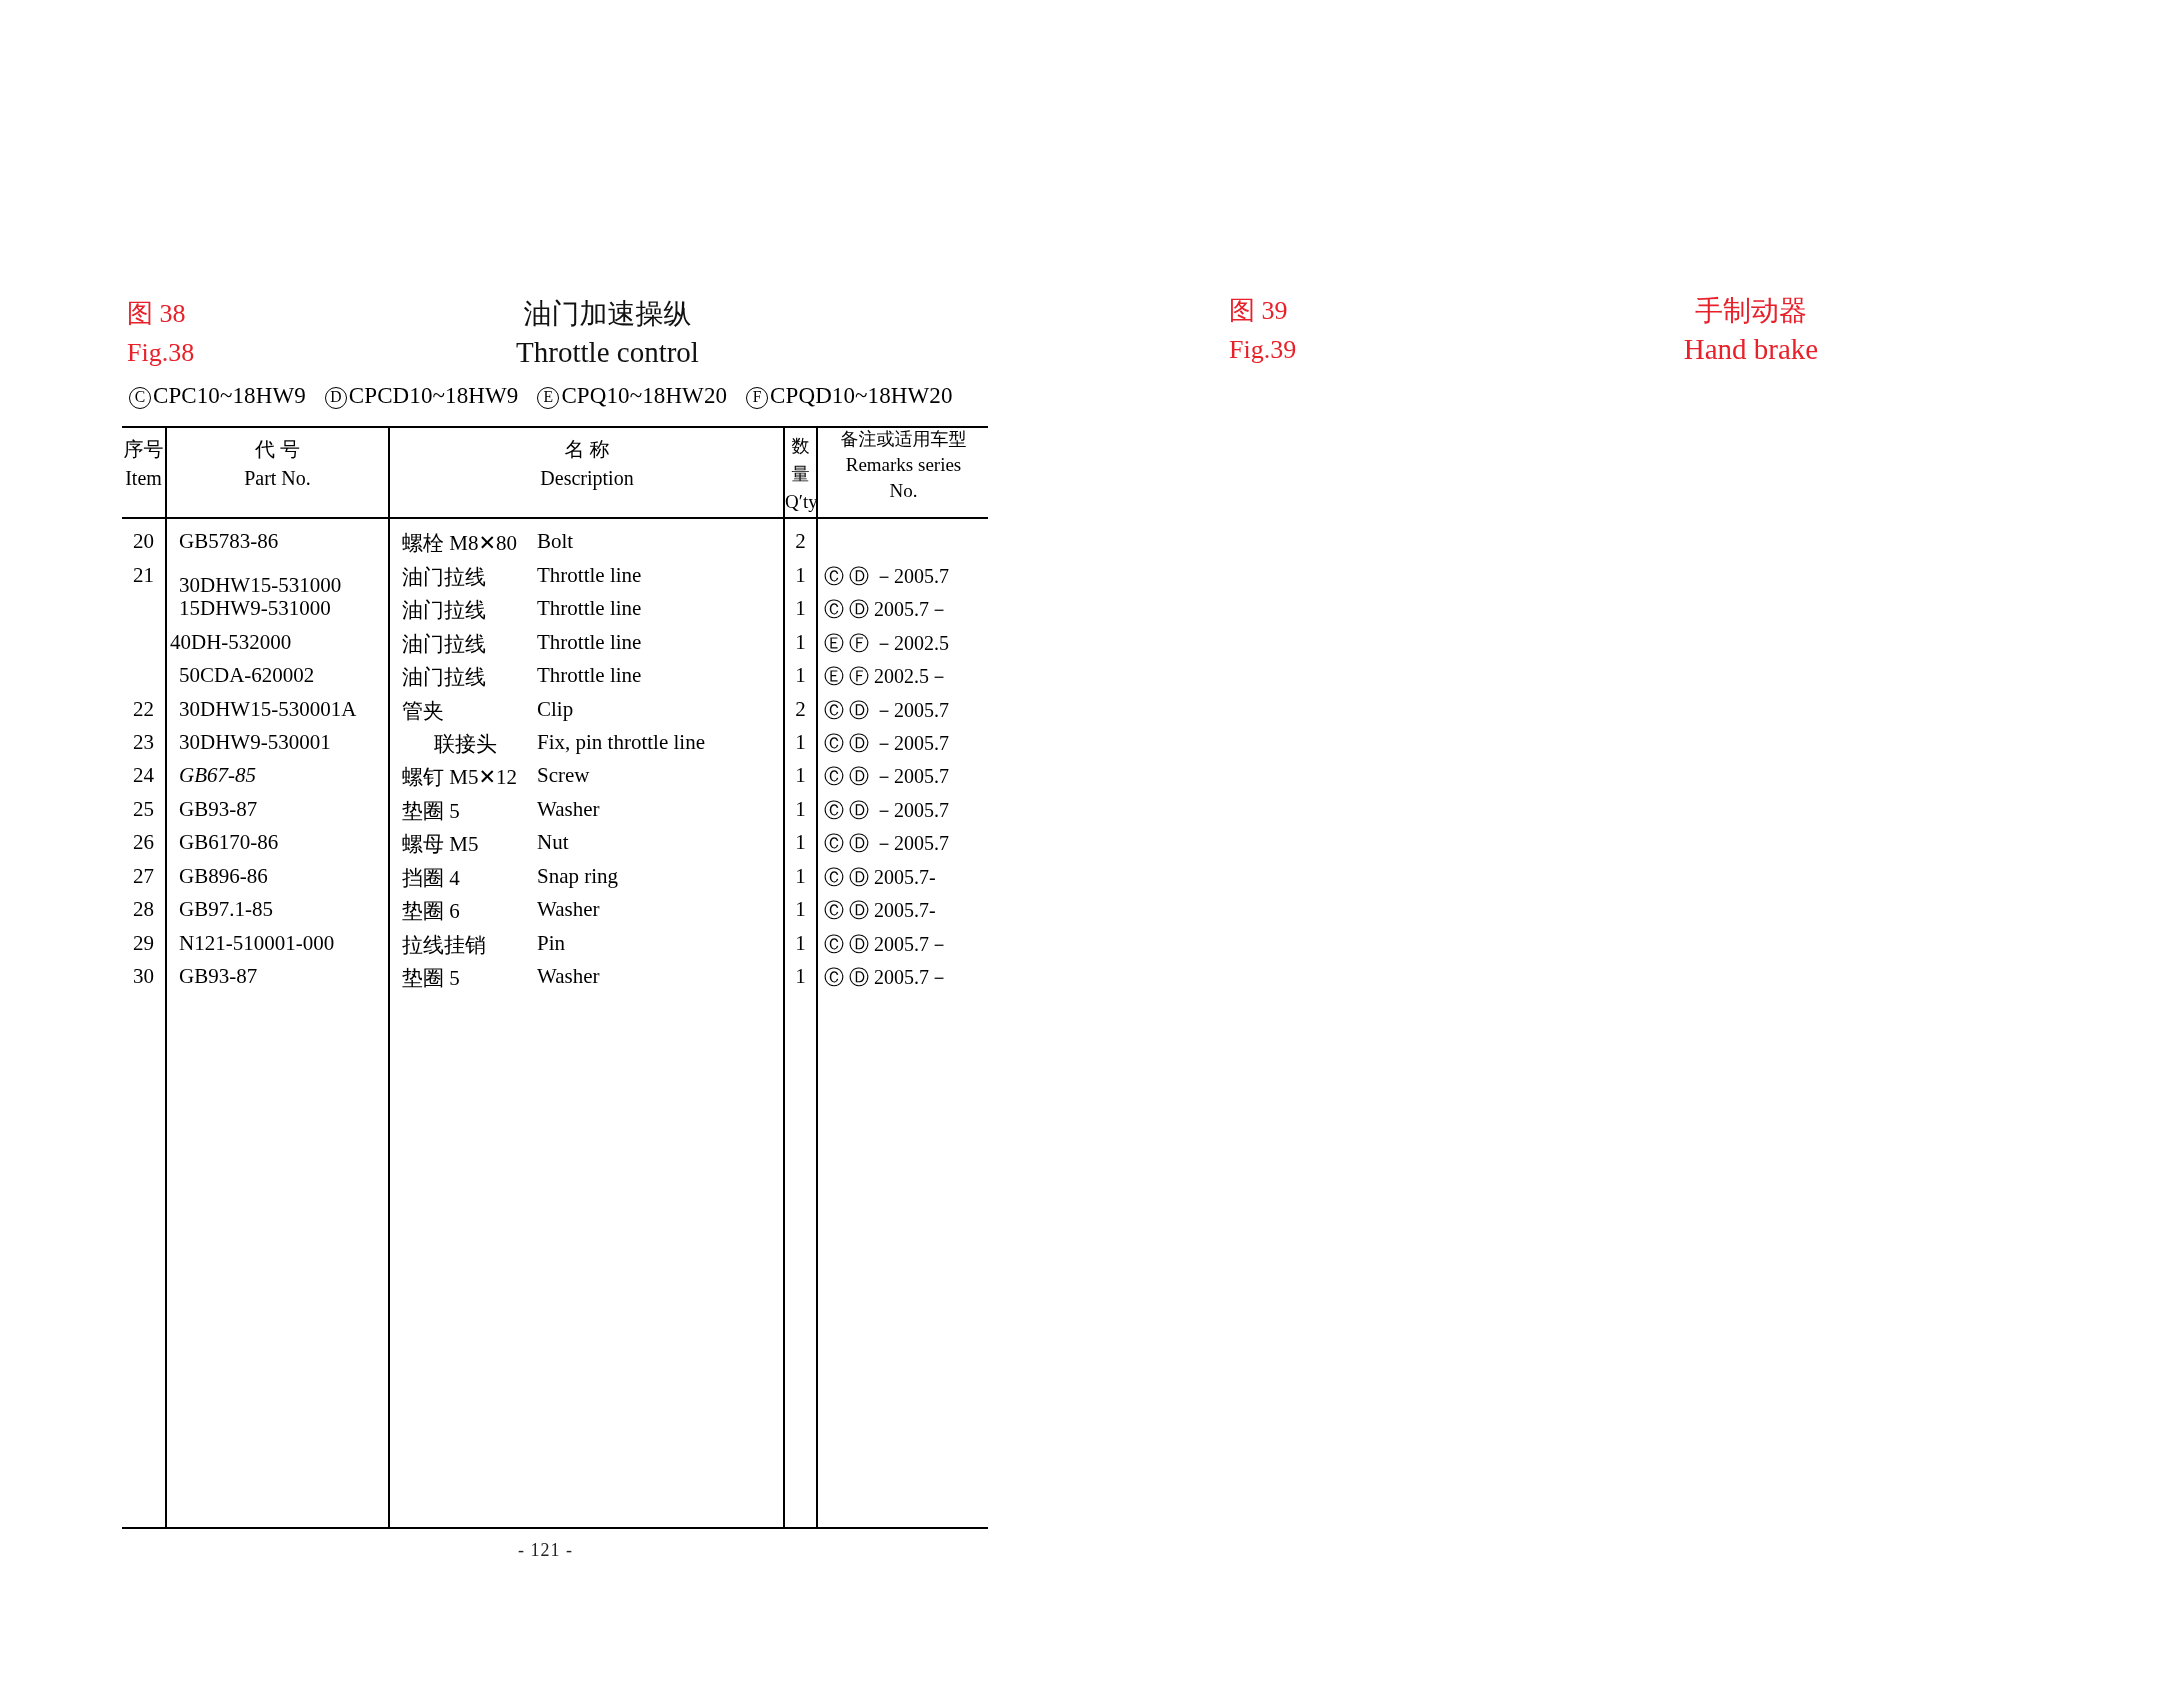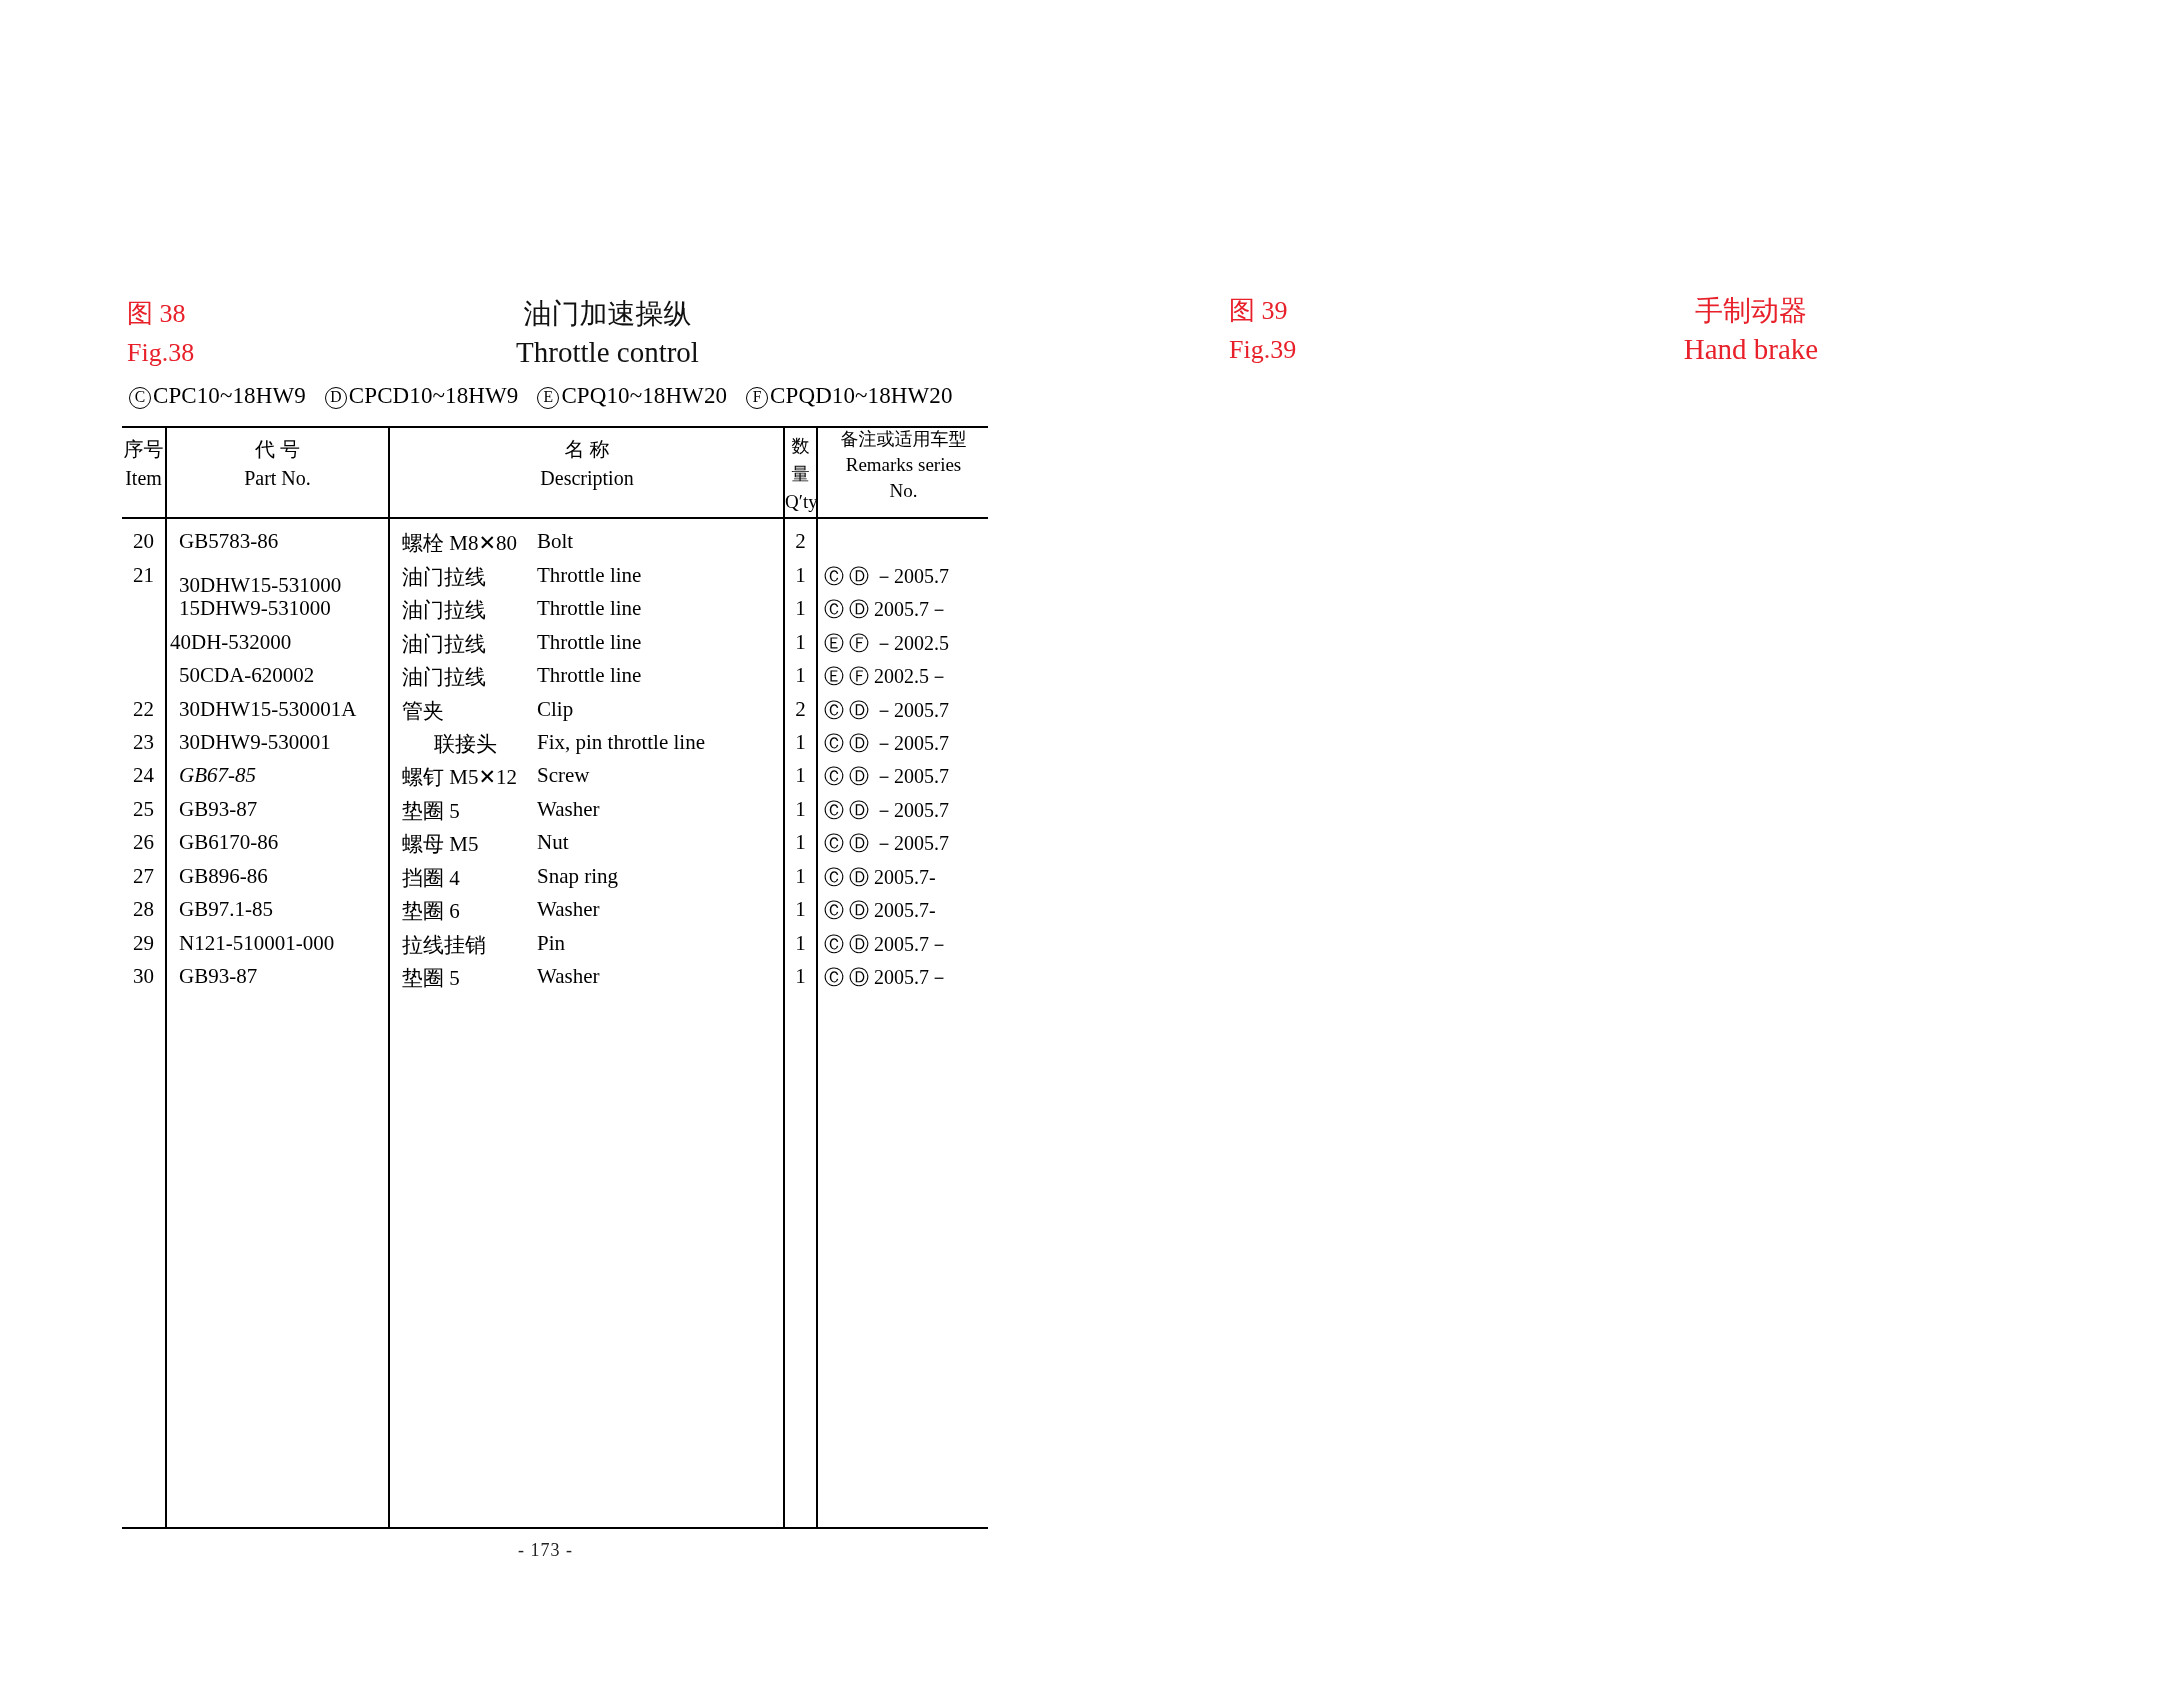--- a/index.html
+++ b/index.html
@@ -200,21 +200,21 @@
         <div class="rowtxt c-rem" style="left: 702px; top: 503px; width: 167px;">Ⓒ Ⓓ 2005.7－</div>
         <div class="rowtxt c-item" style="left: 0px; top: 536px; width: 43px;">30</div>
         <div class="rowtxt c-part" style="left: 57px; top: 536px; width: 208px;">GB93-87</div>
         <div class="rowtxt c-cn" style="left: 280px; top: 536px; width: 127px;">垫圈  5</div>
         <div class="rowtxt c-en" style="left: 415px; top: 536px; width: 238px;">Washer</div>
         <div class="rowtxt c-qty" style="left: 663px; top: 536px; width: 31px;">1</div>
         <div class="rowtxt c-rem" style="left: 702px; top: 536px; width: 167px;">Ⓒ Ⓓ 2005.7－</div>
       </div>
   </div>
 
-  <div class="footer" style="left:0;top:1540px;width:1091px;text-align:center;">- 173 -</div>
+  <div class="footer" style="left:0;top:1540px;width:1091px;text-align:center;">- 121 -</div>
 </div>
 
 <div class="page page-right">
 
   <div class="fig-head" style="left:137px;top:291px;">
     <div class="fig-no">图 39</div>
     <div class="fig-no">Fig.39</div>
   </div>
 
   <div class="fig-head" style="left:507px;top:291px;width:304px;text-align:center;">

